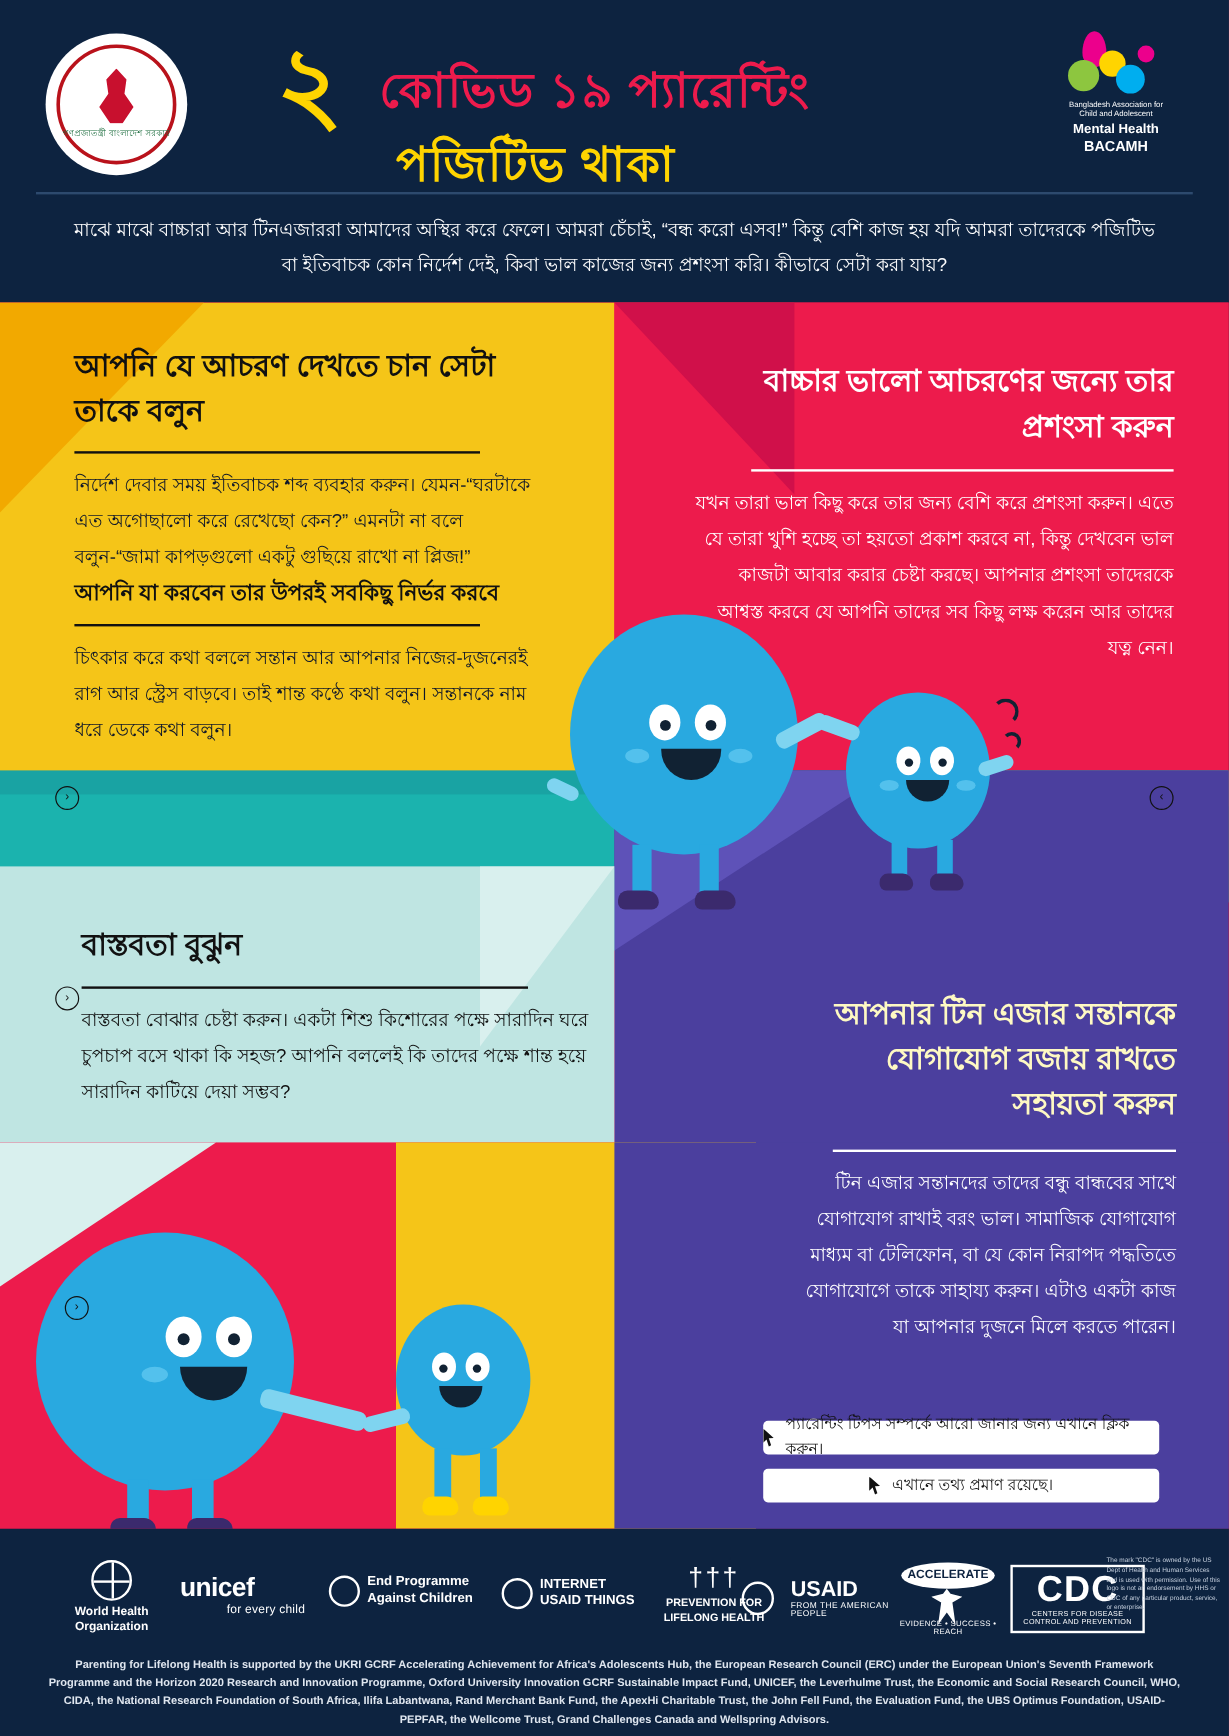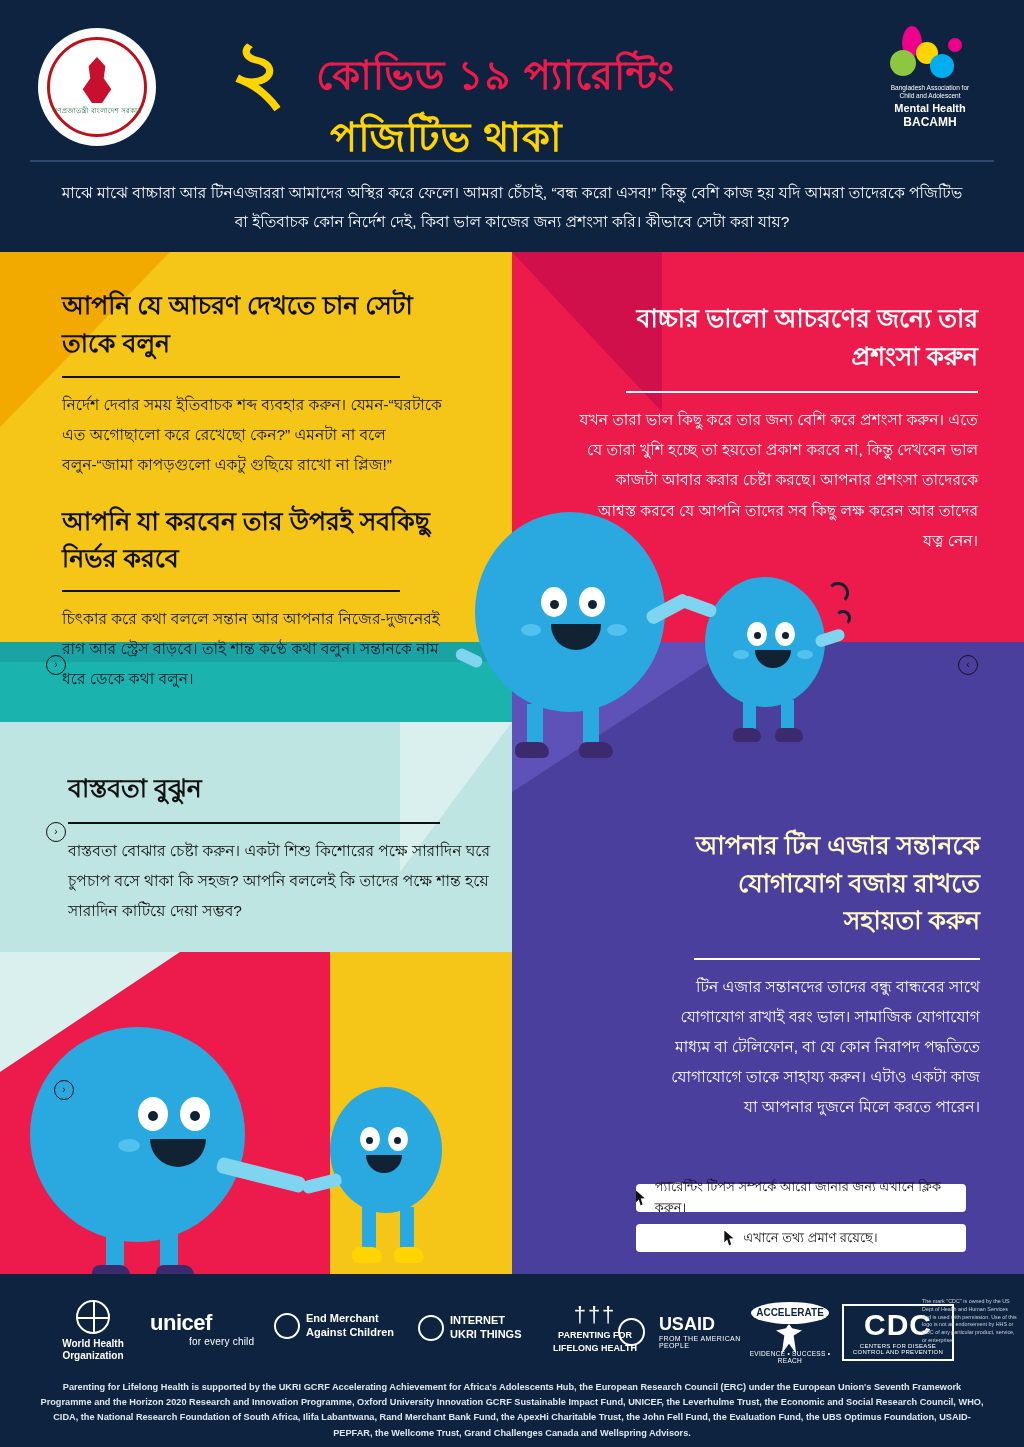--- a/index.html
+++ b/index.html
@@ -110,21 +110,21 @@
   .card { position:absolute; }
   .card-h {
     font-size:25px; font-weight:bold; line-height:1.5;
   }
   .card-body { font-size:15.5px; line-height:1.95; }
 
   #card1 { left:62px; top:35px; width:392px; }
   #card1 .card-h { color:#111111; }
   #card1 .rule { width:338px; height:2px; background:#111; margin:14px 0 12px 0; }
   #card1 .card-body { color:#0f172a; }
-  #card1 .card-h2 { color:#111111; font-size:25px; font-weight:bold; line-height:1.5; margin-top:22px; }
+  #card1 .card-h2 { color:#111111; font-size:18px; font-weight:bold; line-height:1.5; }
   #card1 .rule2 { width:338px; height:2px; background:#111; margin:12px 0 12px 0; }
 
   #card2 { left:578px; top:48px; width:400px; text-align:right; }
   #card2 .card-h { color:#ffffff; }
   #card2 .rule { width:352px; height:2px; background:#ffffff; margin:16px 0 12px auto; }
   #card2 .card-body { color:#ffffff; }
 
   #card3 { left:68px; top:518px; width:430px; }
   #card3 .card-h { color:#111111; }
   #card3 .rule { width:372px; height:2px; background:#111; margin:14px 0 12px 0; }
@@ -417,36 +417,36 @@
     </div>
 
     <div class="logo unicef">
       <div class="u1">unicef</div>
       <div class="u2">for every child</div>
     </div>
 
     <div class="logo evac">
       <div class="ring"></div>
       <div class="t">
-        <div>End Merchant</div>
+        <div>End Programme</div>
         <div>Against Children</div>
       </div>
     </div>
 
     <div class="logo igt">
       <div class="atom"></div>
       <div class="t">
         <div>INTERNET</div>
-        <div>UKRI THINGS</div>
+        <div>USAID THINGS</div>
       </div>
     </div>
 
     <div class="logo plh">
       <div class="fig">†††</div>
-      <div class="t">PARENTING FOR</div>
+      <div class="t">PREVENTION FOR</div>
       <div class="t">LIFELONG HEALTH</div>
     </div>
 
     <div class="logo usaid">
       <div class="seal"></div>
       <div>
         <div class="t1">USAID</div>
         <div class="t2">FROM THE AMERICAN PEOPLE</div>
       </div>
     </div>

